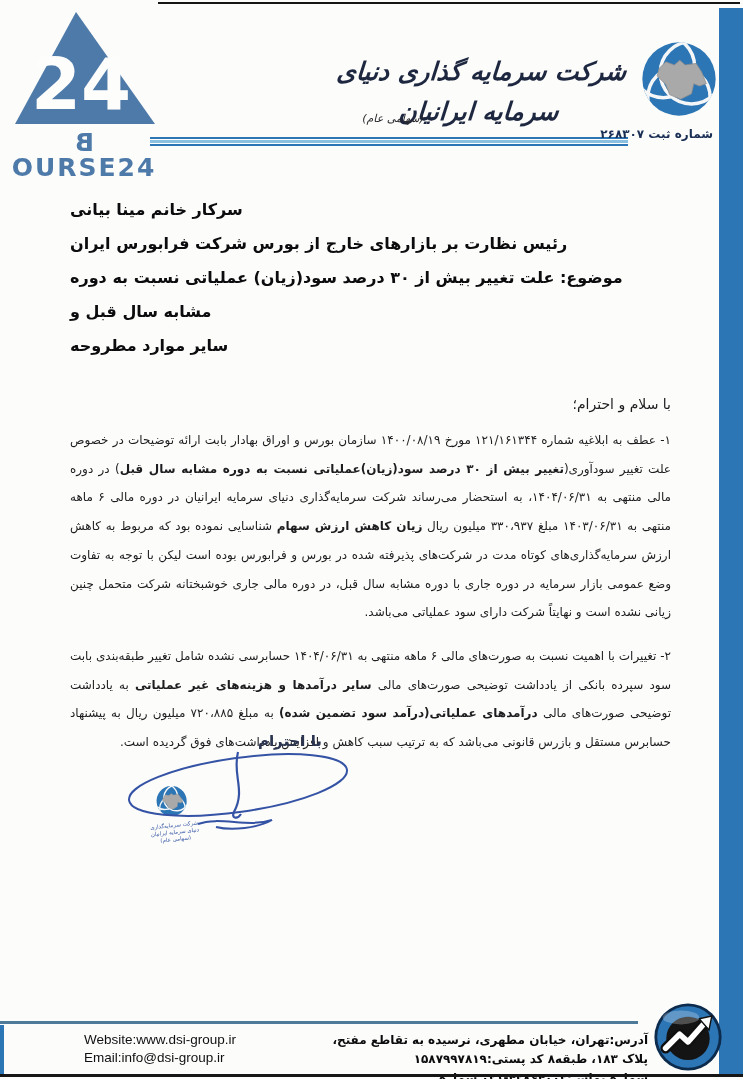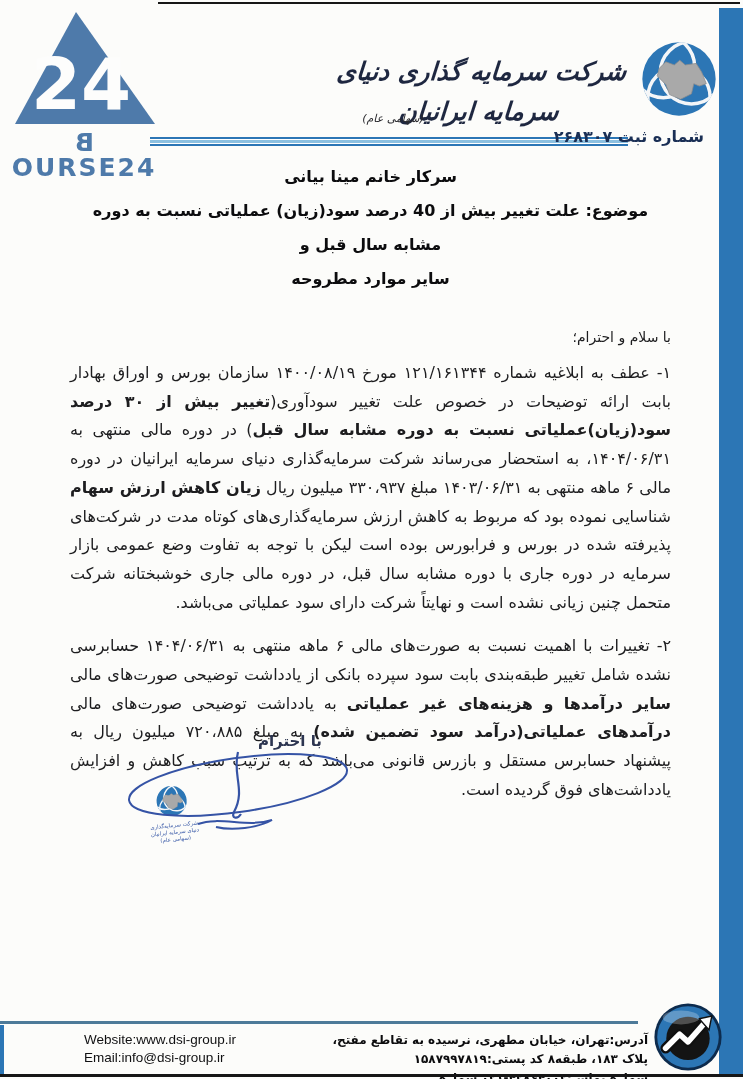--- a/index.html
+++ b/index.html
@@ -30,30 +30,30 @@
     position:absolute;right:103px;top:52px;width:320px;text-align:center;
     direction:rtl;font-style:italic;font-weight:bold;font-size:25px;color:#1e2740;
     line-height:1.6;transform:skewX(-4deg);
   }
   .company-type{
     position:absolute;right:290px;top:112px;width:120px;text-align:center;
     direction:rtl;font-size:11px;color:#2a2a2e;font-style:italic;
   }
   .header-logo{position:absolute;left:640px;top:40px;width:78px;height:78px;}
   .reg-no{
-    position:absolute;right:39px;top:127px;direction:rtl;
-    font-size:16px;font-weight:bold;color:#1a2f55;
+    position:absolute;right:30px;top:127px;direction:rtl;
+    font-size:12px;font-weight:bold;color:#1a2f55;
   }
 
   
   .body-block{position:absolute;top:160px;left:70px;right:72px;direction:rtl;}
-  .recipient{font-size:16px;font-weight:bold;line-height:34px;text-align:center;color:#0c0c0e;}
+  .recipient{font-size:16px;font-weight:bold;line-height:34px;text-align:left;color:#0c0c0e;margin-top:33px;}
   .salutation{margin-top:27px;font-size:14px;line-height:29px;text-align:right;}
   .intro{font-size:14px;line-height:29px;text-align:right;}
-  .para{font-size:16px;line-height:28.7px;text-align:justify;margin-top:7px;}
+  .para{font-size:12px;line-height:28.7px;text-align:justify;margin-top:7px;}
   .para + .para{margin-top:15px;}
   .para .b{font-weight:bold;}
 
   
   .sig-block{
     position:absolute;left:152px;top:727px;width:170px;text-align:right;direction:rtl;
     font-size:15px;font-weight:bold;color:#2c3550;line-height:29px;z-index:2;
   }
   .sig-ellipse{position:absolute;left:120px;top:740px;z-index:3;pointer-events:none;}
   .stamp{position:absolute;left:143px;top:785px;width:60px;text-align:center;z-index:1;transform:rotate(-6deg);}
@@ -118,21 +118,22 @@
   <div class="company-type">(سهامی عام)</div>
 
   <svg class="header-logo" viewBox="0 0 100 100">
     <use href="#clogo"></use>
   </svg>
   <div class="reg-no">شماره ثبت ۲۶۸۳۰۷</div>
 
   <div class="body-block">
     <div class="recipient">
       <div>سرکار خانم مینا بیانی</div>
-      <div>موضوع: علت تغییر بیش از 40 درصد سود(زیان) عملیاتی نسبت به دوره مشابه سال قبل و</div>
+      <div>رئیس نظارت بر بازارهای خارج از بورس شرکت فرابورس ایران</div>
+      <div>موضوع: علت تغییر بیش از ۳۰ درصد سود(زیان) عملیاتی نسبت به دوره مشابه سال قبل و</div>
       <div>سایر موارد مطروحه</div>
     </div>
     <div class="salutation">با سلام و احترام؛</div>
     <div class="para"><span>۱- عطف به ابلاغیه شماره ۱۲۱/۱۶۱۳۴۴ مورخ ۱۴۰۰/۰۸/۱۹ سازمان بورس و اوراق بهادار  بابت ارائه توضیحات در خصوص علت تغییر سودآوری(</span><span class="b">تغییر بیش از ۳۰ درصد سود(زیان)عملیاتی نسبت به دوره مشابه سال قبل</span><span>) در دوره مالی منتهی به ۱۴۰۴/۰۶/۳۱، به استحضار می‌رساند شرکت سرمایه‌گذاری دنیای سرمایه ایرانیان در دوره مالی ۶ ماهه منتهی به ۱۴۰۳/۰۶/۳۱ مبلغ ۳۳۰،۹۳۷ میلیون ریال </span><span class="b">زیان کاهش ارزش سهام</span><span> شناسایی نموده بود که مربوط به کاهش ارزش سرمایه‌گذاری‌های کوتاه مدت در شرکت‌های پذیرفته شده در بورس و فرابورس بوده است لیکن با توجه به تفاوت وضع عمومی بازار سرمایه در دوره جاری با دوره مشابه سال قبل، در دوره مالی جاری خوشبختانه شرکت متحمل چنین زیانی نشده است و نهایتاً شرکت دارای سود عملیاتی می‌باشد.</span></div>
     <div class="para"><span>۲- تغییرات با اهمیت نسبت به صورت‌های مالی ۶ ماهه منتهی به ۱۴۰۴/۰۶/۳۱ حسابرسی نشده شامل تغییر طبقه‌بندی بابت سود سپرده بانکی از یادداشت توضیحی صورت‌های مالی </span><span class="b">سایر درآمدها و هزینه‌های غیر عملیاتی</span><span> به یادداشت توضیحی صورت‌های مالی </span><span class="b">درآمدهای عملیاتی(درآمد سود تضمین شده)</span><span> به مبلغ ۷۲۰،۸۸۵ میلیون ریال به پیشنهاد حسابرس مستقل و بازرس قانونی می‌باشد که به ترتیب سبب کاهش و افزایش یادداشت‌های فوق گردیده است.</span></div>
   </div>
 
   <div class="sig-block">
     <div>با احترام</div>
   </div>

